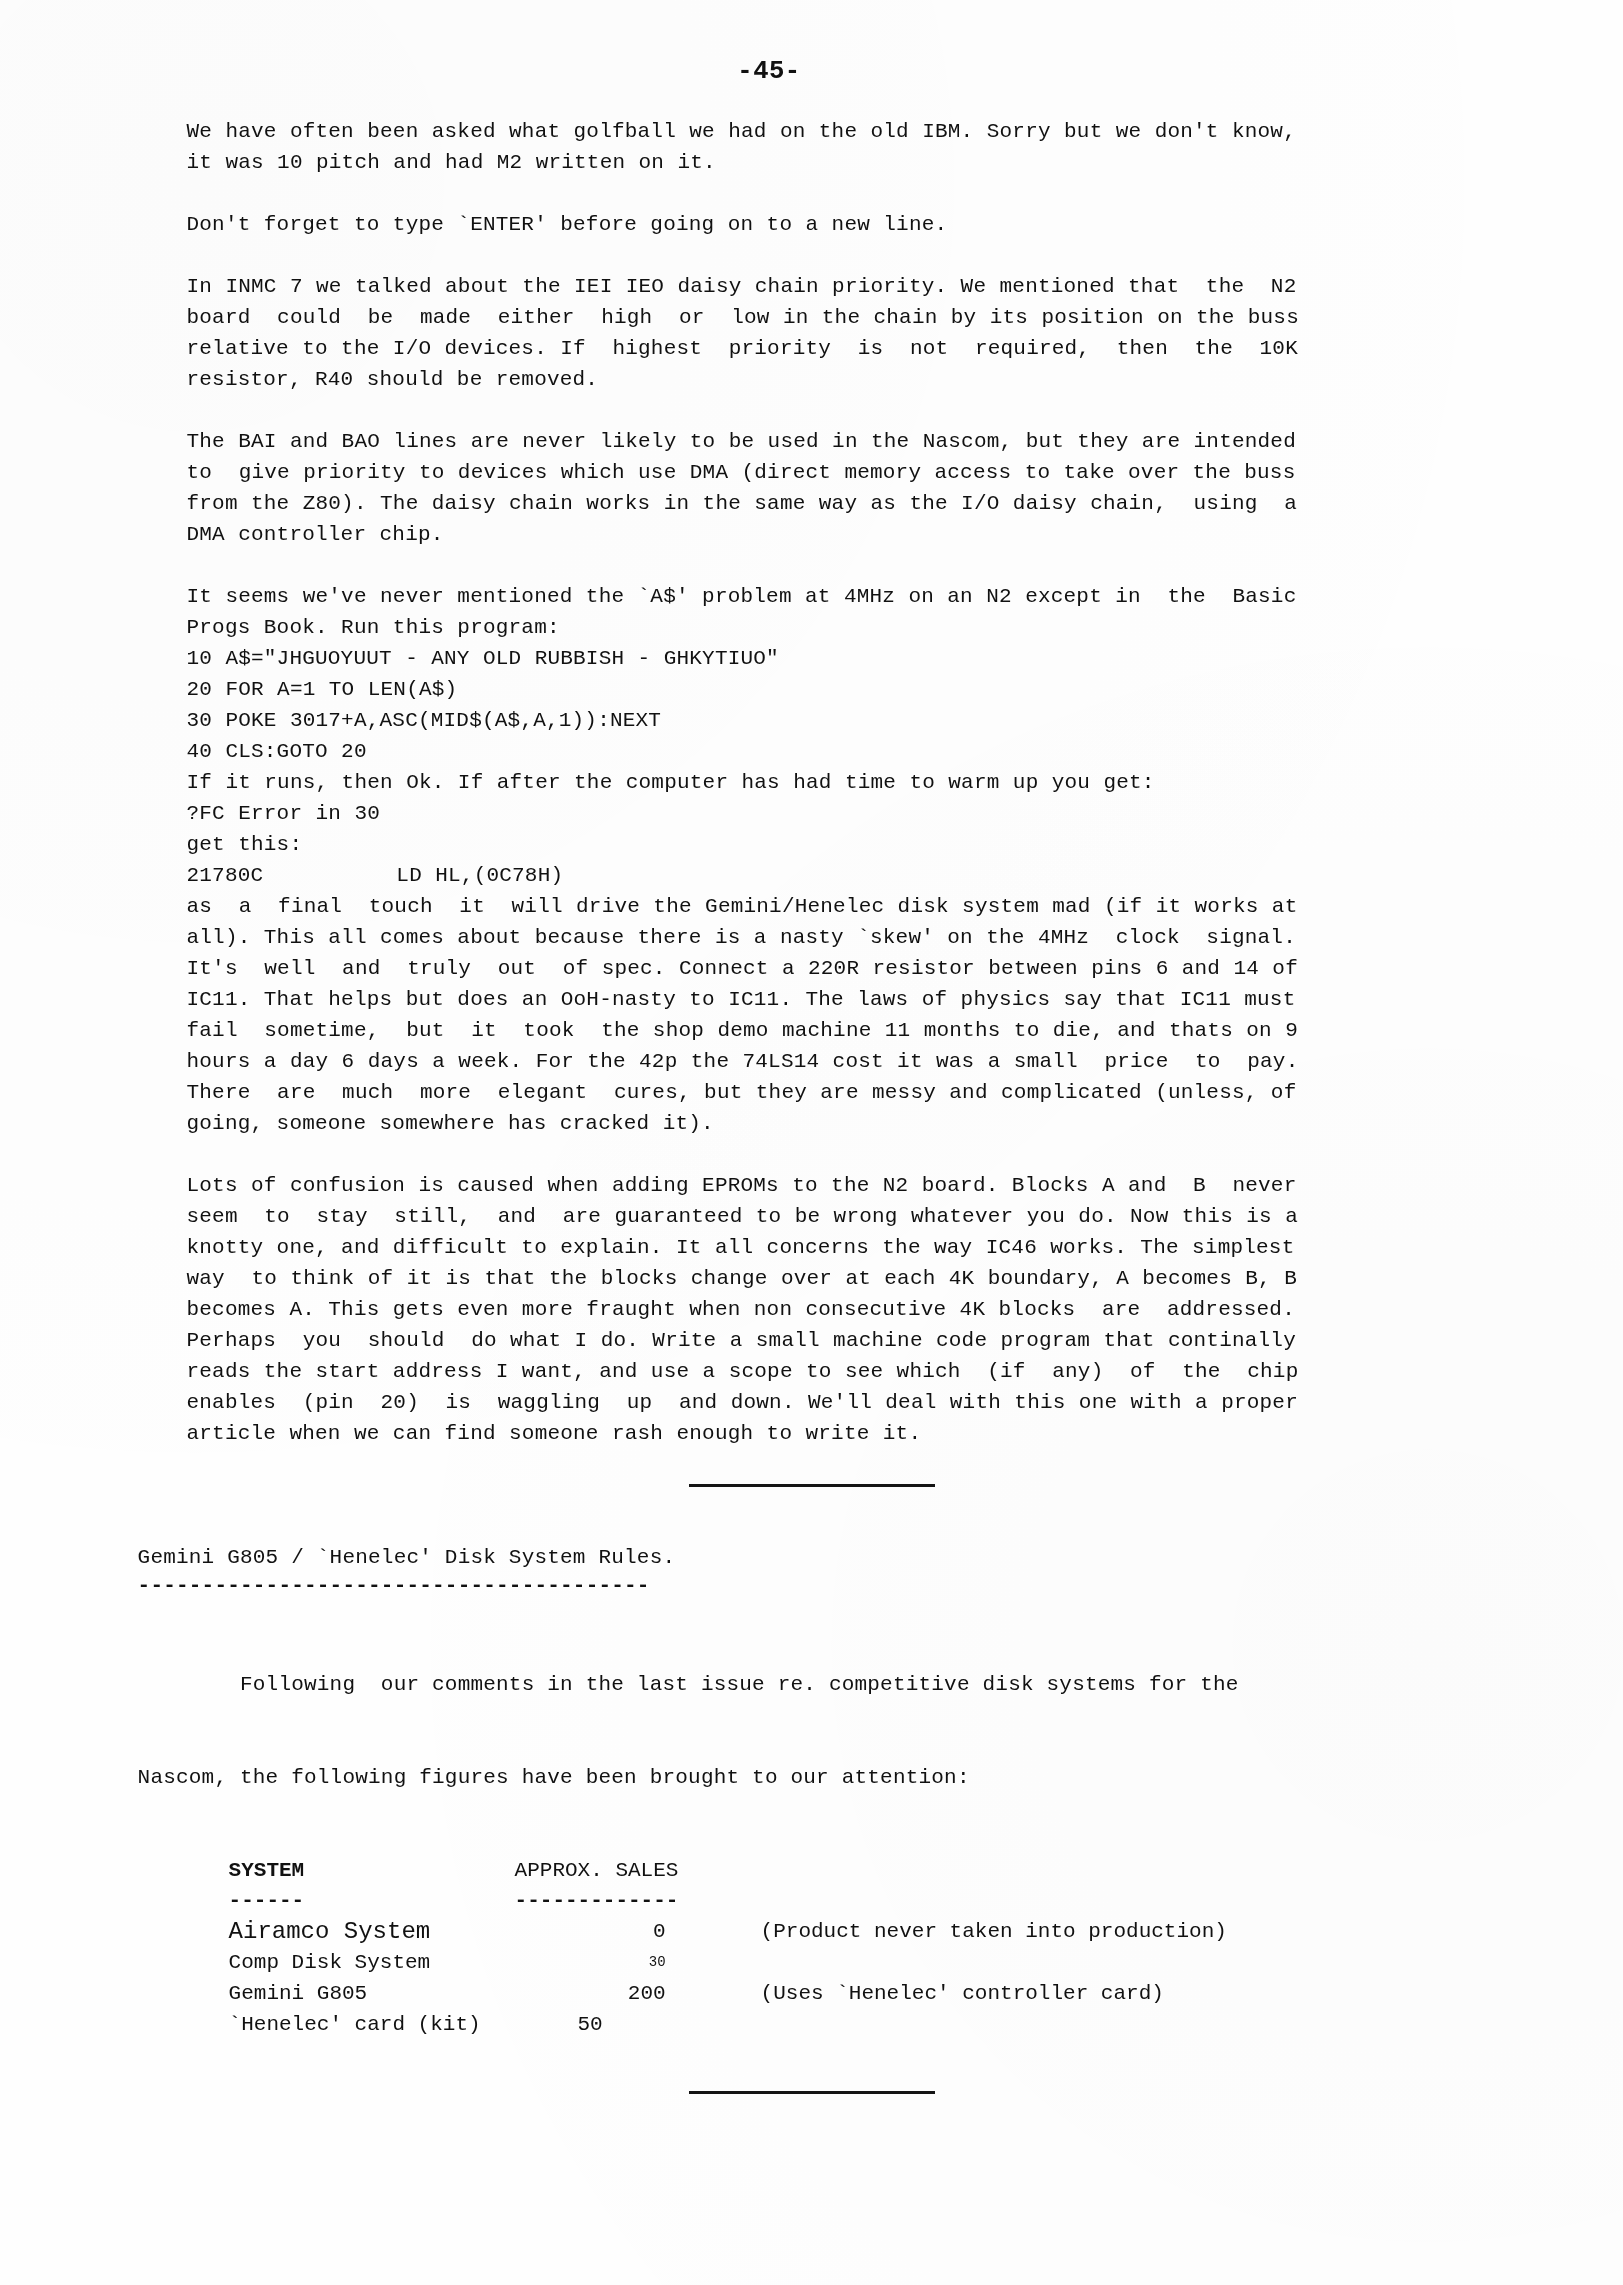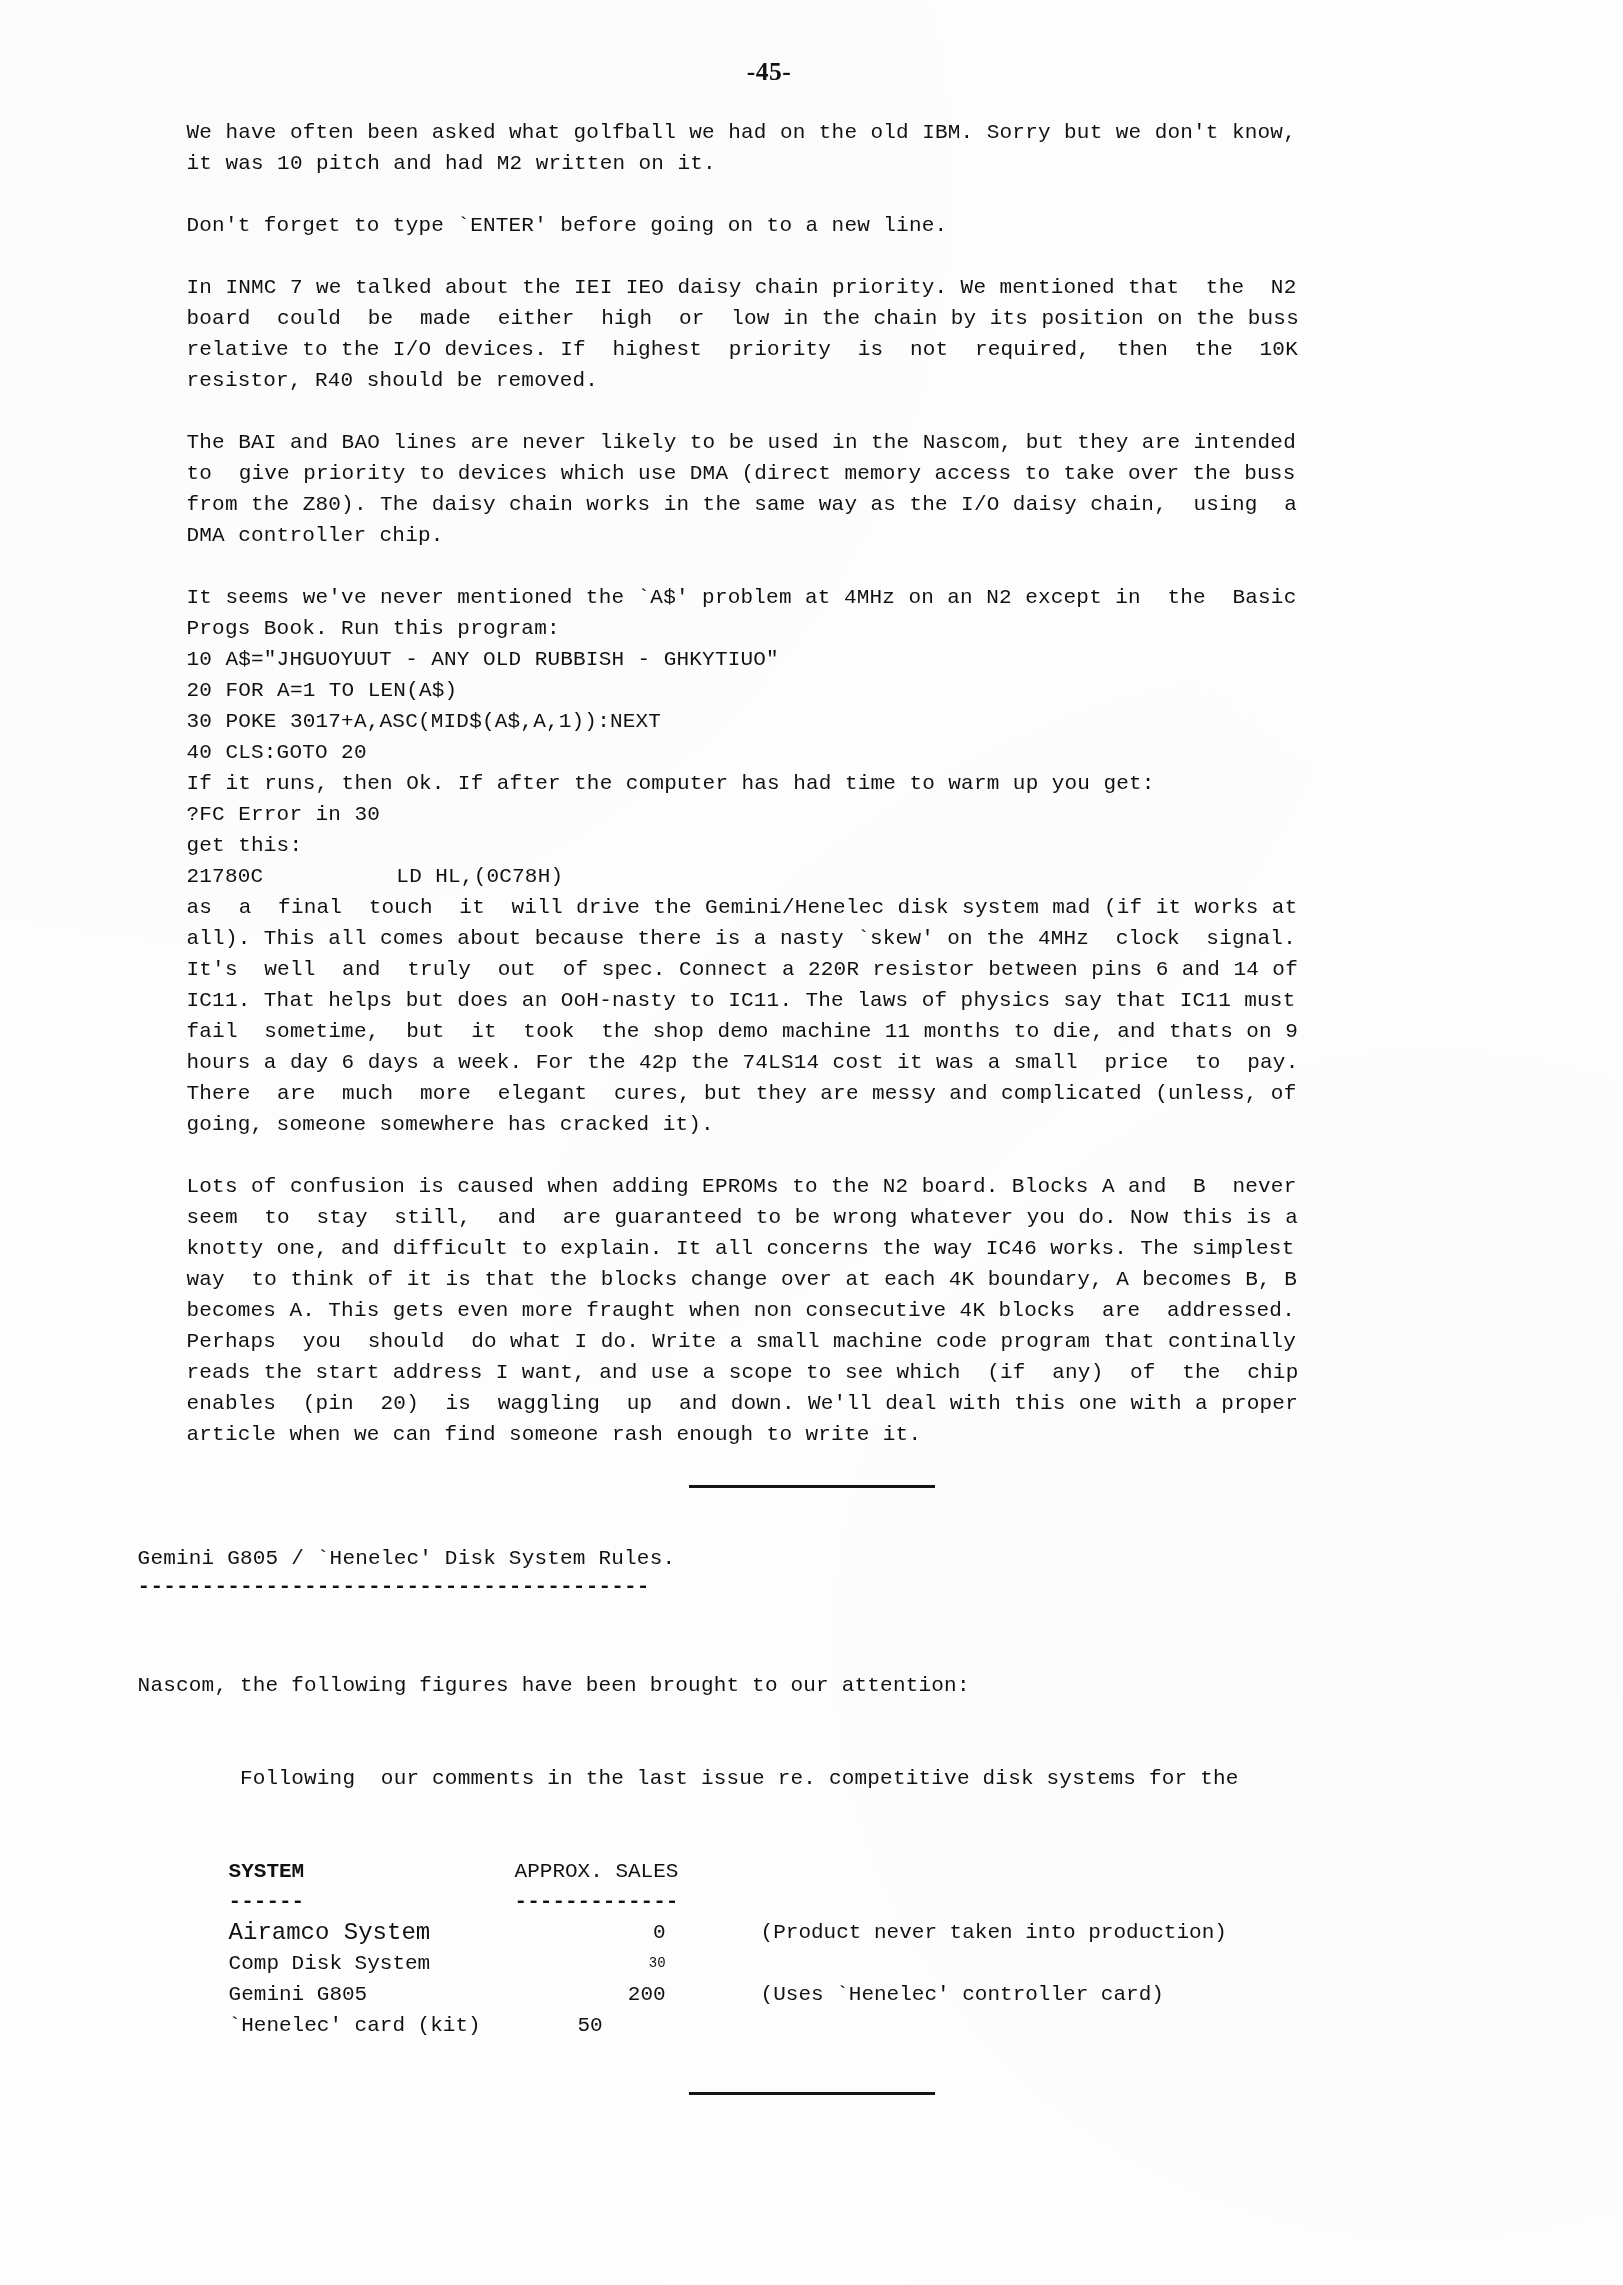--- a/index.html
+++ b/index.html
@@ -37,21 +37,21 @@
     width: 1623px;
   }
   .page-number {
     text-align: center;
     font-size: 25.6px;
     font-weight: 700;
     letter-spacing: 0.5px;
     margin: 0;
     padding-top: 57px;
     padding-right: 85px;
-    font-family: Liberation Serif, serif;
+    font-family: Liberation Mono, monospace;
   }
 
   .body-block {
     margin: 0 auto;
     width: 1340px;
     padding-left: 45px;
     box-sizing: border-box;
   }
 
   p.para, div.para {
@@ -215,22 +215,22 @@
 
     <div style="height:55px"></div>
 
     <div class="sec-block">
       <div class="section-head">Gemini G805 / `Henelec' Disk System Rules.</div>
       <div class="dashrule">----------------------------------------</div>
 
       <div style="height:7.9px"></div>
 
       <div class="table-area">
+        <div class="nowrap-line">        Following  our comments in the last issue re. competitive disk systems for the</div>
         <div class="nowrap-line">Nascom, the following figures have been brought to our attention:</div>
-        <div class="nowrap-line">        Following  our comments in the last issue re. competitive disk systems for the</div>
       </div>
 
       <table style="border-collapse:collapse; margin-left:91px; margin-top:0;">
         <thead>
           <tr>
             <th style="text-align:left; font-weight:700; font-size:21px; line-height:31px; padding:0; width:286px; white-space:pre;">SYSTEM</th>
             <th style="text-align:left; font-weight:400; font-size:21px; line-height:31px; padding:0; width:246px; white-space:pre;">APPROX. SALES</th>
             <th style="text-align:left; font-weight:400; font-size:21px; line-height:31px; padding:0; white-space:pre;"></th>
           </tr>
           <tr>

